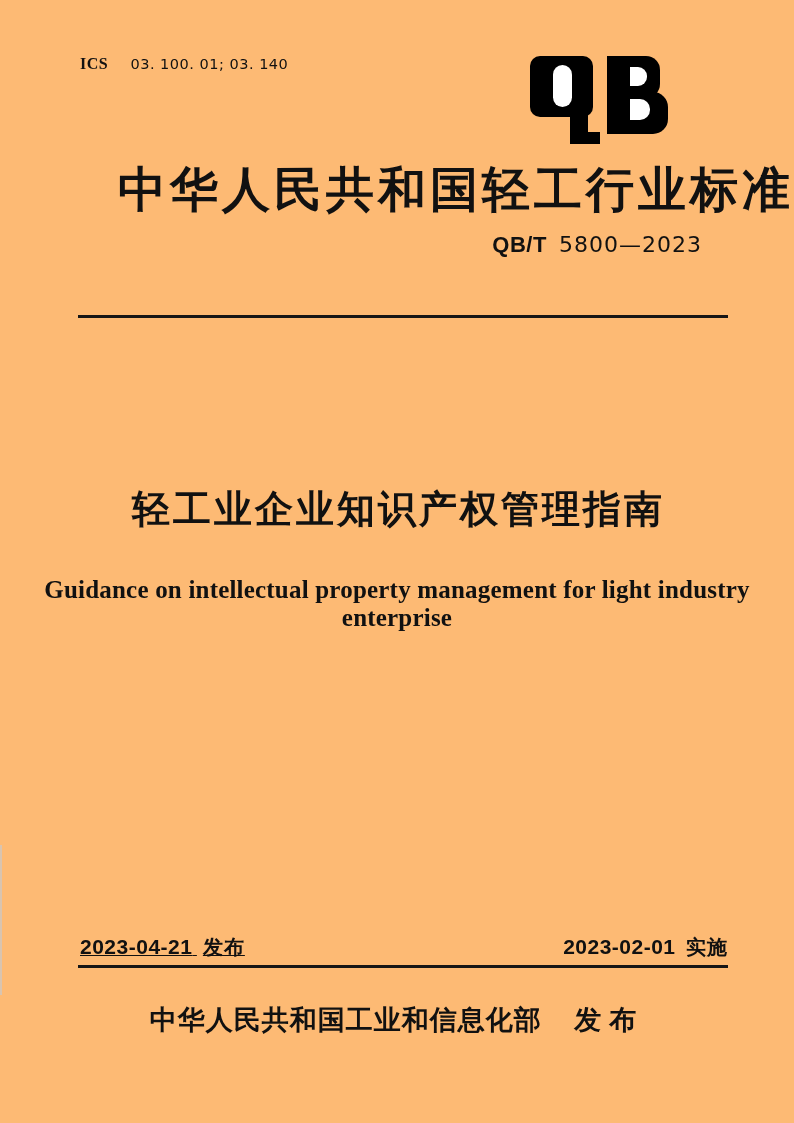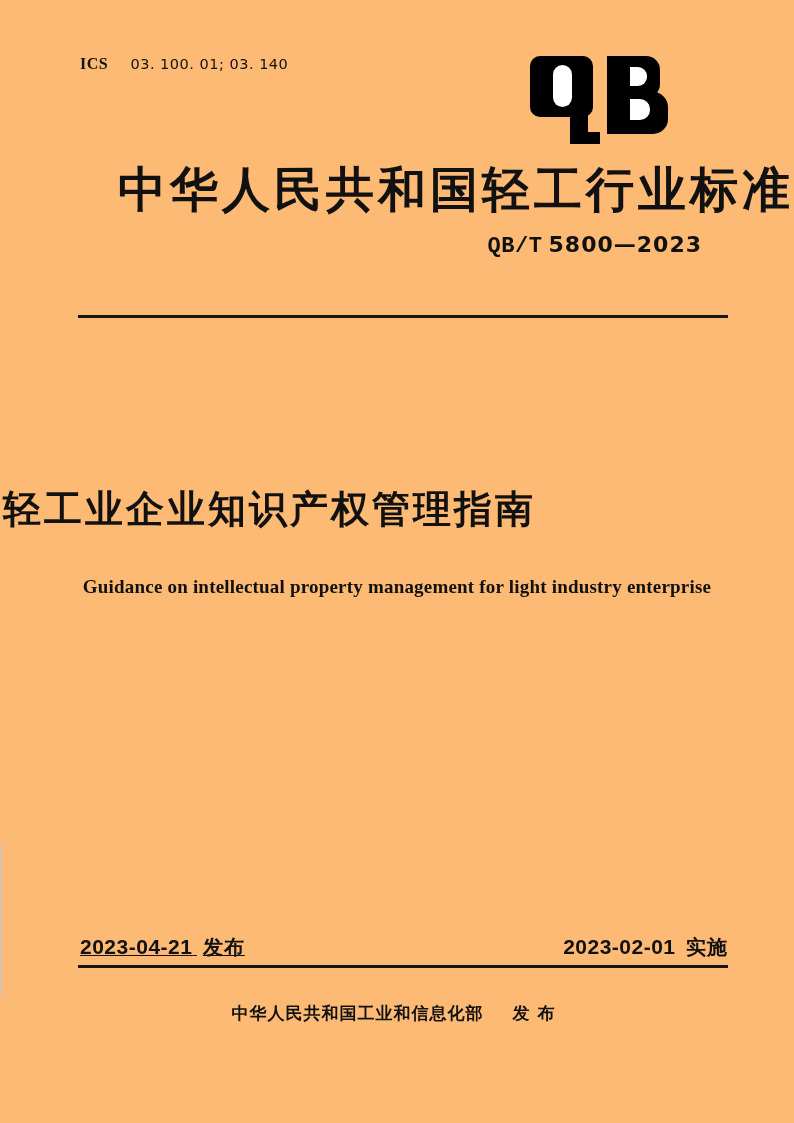--- a/index.html
+++ b/index.html
@@ -45,53 +45,53 @@
     text-align: right; font-weight: bold; font-size: 48px;
     letter-spacing: 4px; white-space: nowrap;
     font-family: "DejaVu Sans", "Liberation Sans", sans-serif;
   }
   
   .std-number {
     position: absolute; left: 78px; top: 232px; width: 650px;
     text-align: right; padding-right: 26px; white-space: nowrap;
     font-size: 22px;
   }
-  .std-number .prefix { font-family: Liberation Mono, monospace; font-weight: bold; letter-spacing: 0.5px; }
-  .std-number .value  { font-family: "DejaVu Sans", sans-serif; font-weight: bold; letter-spacing: 1px; }
+  .std-number .prefix { font-family: Liberation Sans, sans-serif; font-weight: bold; letter-spacing: 0.5px; }
+  .std-number .value  { font-family: "DejaVu Sans", sans-serif; font-weight: normal; letter-spacing: 1px; margin-left: 6px; }
   
   .rule-top    { position: absolute; left: 78px; top: 315px; width: 650px; height: 3px; background: #161616; }
   .rule-bottom { position: absolute; left: 78px; top: 965px; width: 650px; height: 3px; background: #161616; }
   
   .doc-title-zh {
     position: absolute; left: 0; top: 484px; width: 100%;
-    font-weight: bold; font-size: 38px;
+    text-align: center; font-weight: bold; font-size: 38px;
     letter-spacing: 3px; padding-left: 3px; white-space: nowrap;
     font-family: "DejaVu Sans", "Liberation Sans", sans-serif;
   }
   .doc-title-en {
     position: absolute; left: 0; top: 576px; width: 100%;
-    text-align: center; font-weight: bold; font-size: 19px;
+    text-align: center; font-weight: bold; font-size: 25px;
     font-family: "Liberation Serif", serif; letter-spacing: 0.2px;
   }
   
   .dates { position: absolute; left: 78px; top: 934px; width: 650px; height: 28px; }
   .date-issue { position: absolute; left: 2px; top: 0; white-space: nowrap; text-decoration: underline; }
   .date-impl  { position: absolute; right: 0; top: 0; white-space: nowrap; }
   .date-num {
     font-family: "Liberation Sans", sans-serif; font-weight: bold;
     font-size: 21px; letter-spacing: 0.5px;
   }
   .date-label {
     font-family: "DejaVu Sans", "Liberation Sans", sans-serif; font-weight: bold;
     font-size: 20px; margin-left: 6px; letter-spacing: 1px;
   }
   
   .publisher {
     position: absolute; left: 0; top: 1002px; width: 100%;
-    text-align: center; font-weight: bold; font-size: 17px;
+    text-align: center; font-weight: bold; font-size: 27px;
     letter-spacing: 1px; white-space: nowrap;
     font-family: "DejaVu Sans", "Liberation Sans", sans-serif;
   }
   .publisher .action { margin-left: 22px; letter-spacing: 8px; }
   
   .scan-edge { position: absolute; left: 0; top: 845px; width: 2px; height: 150px; background: #c9c9c9; opacity: 0.7; }
 </style>
 </head>
 <body>
 

